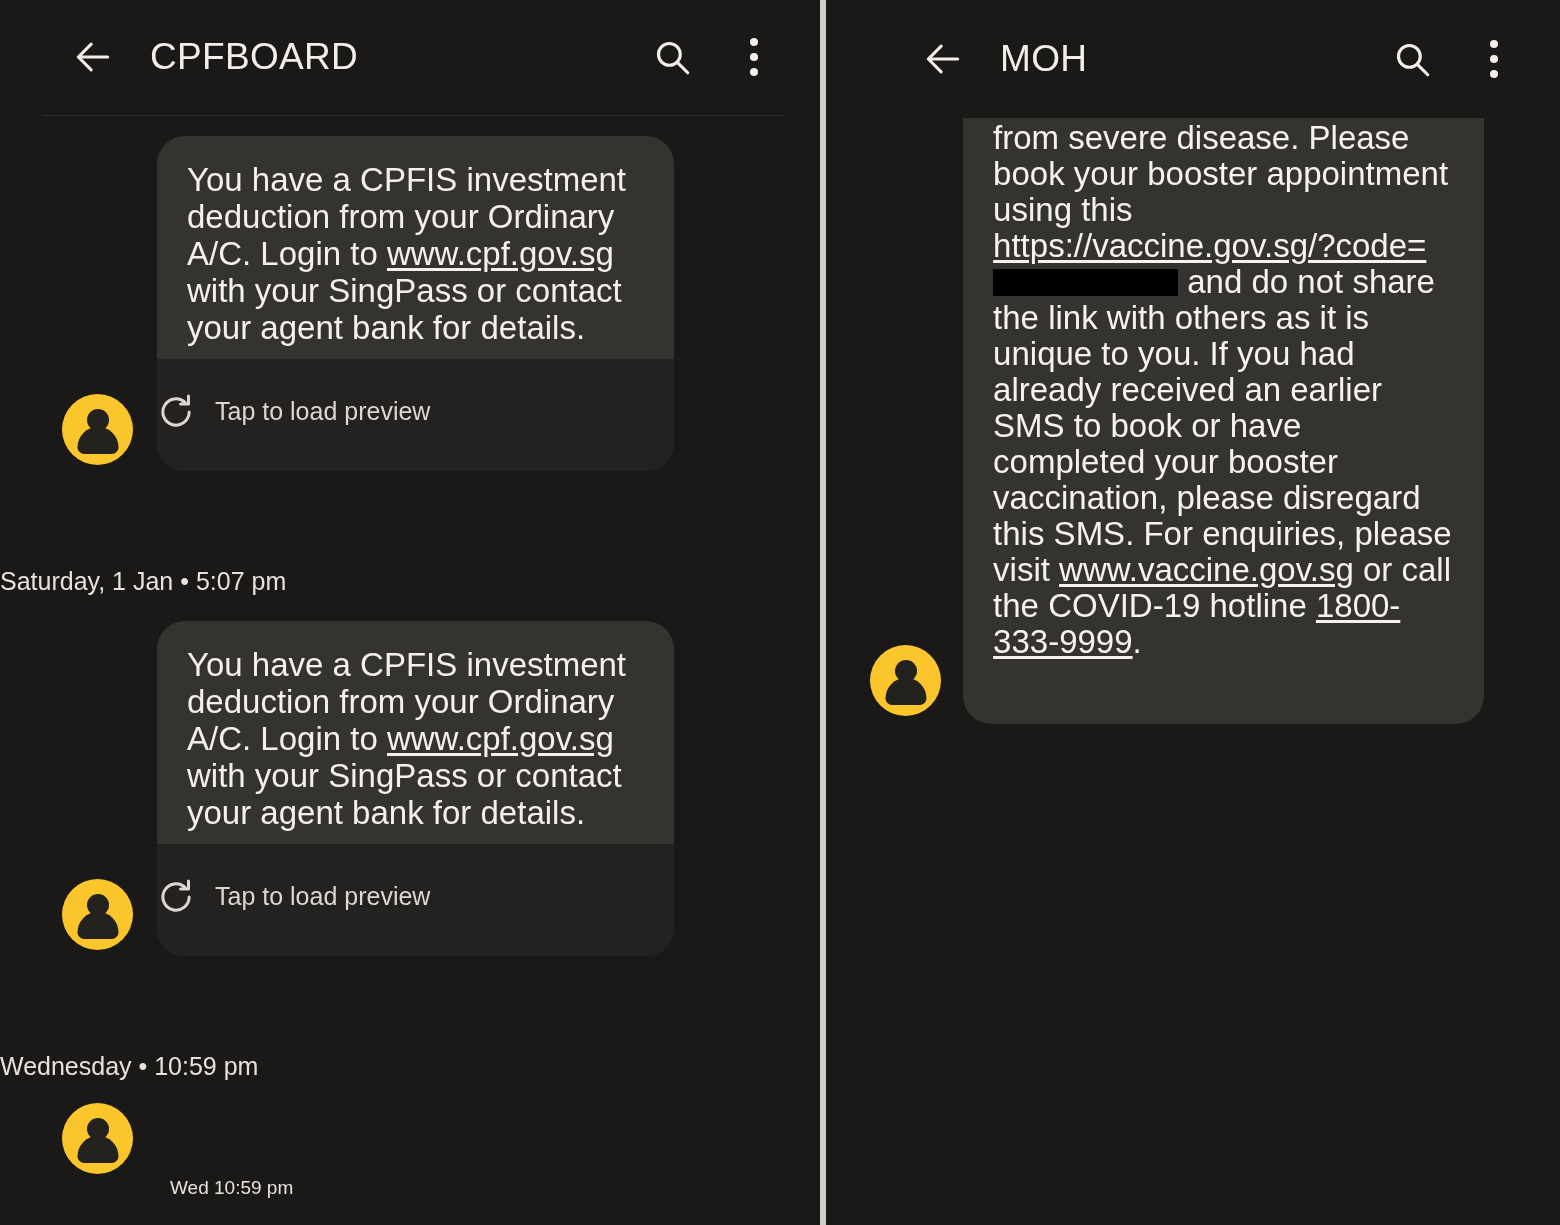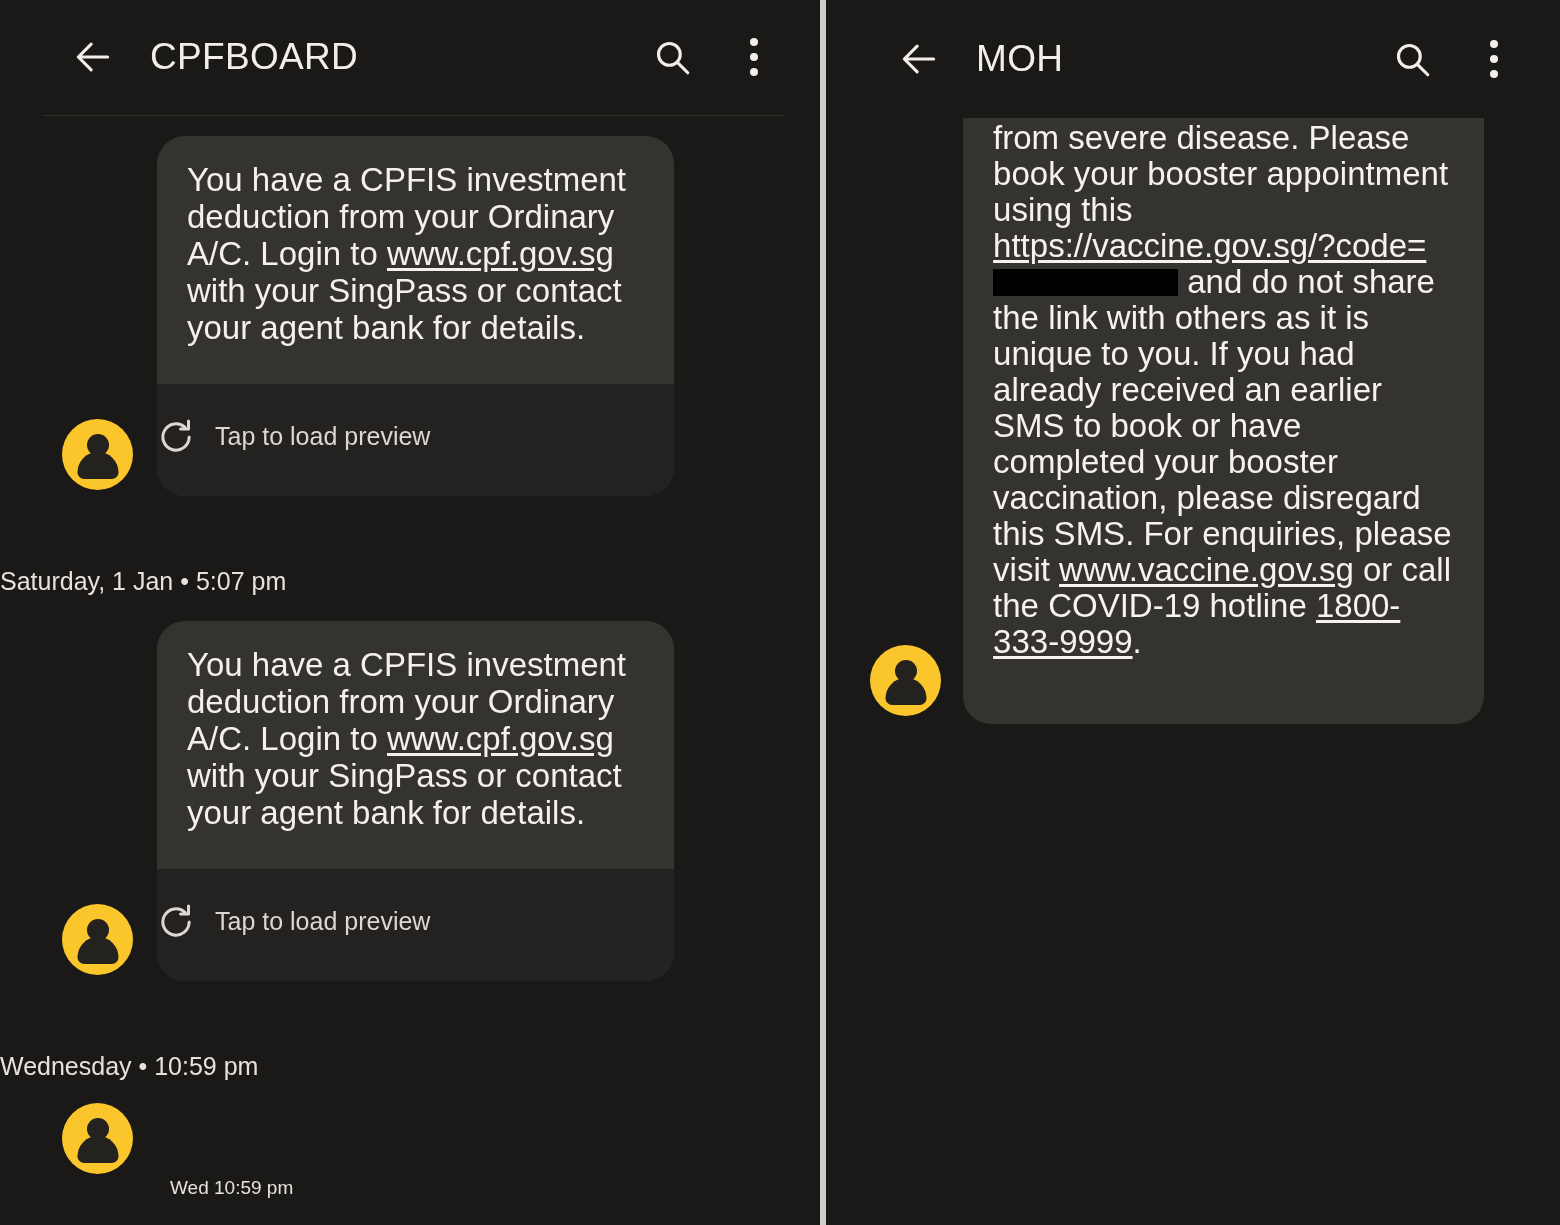--- a/index.html
+++ b/index.html
@@ -31,21 +31,21 @@
   
   .appbar {
     position: absolute;
     top: 0; left: 0; right: 0;
     height: 113px;
     background: #1a1917;
     display: flex;
     align-items: center;
     z-index: 20;
   }
-  .appbar.right-bar { height: 118px; }
+  .appbar.right-bar { height: 118px; padding-left: 24px; }
 
   .back-btn {
     width: 62px; height: 62px;
     margin-left: 62px;
     display: flex; align-items: center; justify-content: center;
     flex: 0 0 auto;
   }
   .appbar-title {
     font-size: 37px;
     color: #f2efe9;
@@ -139,21 +139,21 @@
     background: #24221f;
   }
 
   
   .bubble {
     background: #353330;
     border-radius: 28px;
     overflow: hidden;
   }
   .bubble .body {
-    padding: 26px 30px 37px 30px;
+    padding: 26px 30px 12px 30px;
     color: #f4f1ea;
     font-size: 33px;
     line-height: 1.12;
   }
   .bubble .preview {
     background: #242220;
     padding: 34px 0 40px 0;
     display: flex;
     flex-direction: row;
     align-items: center;

